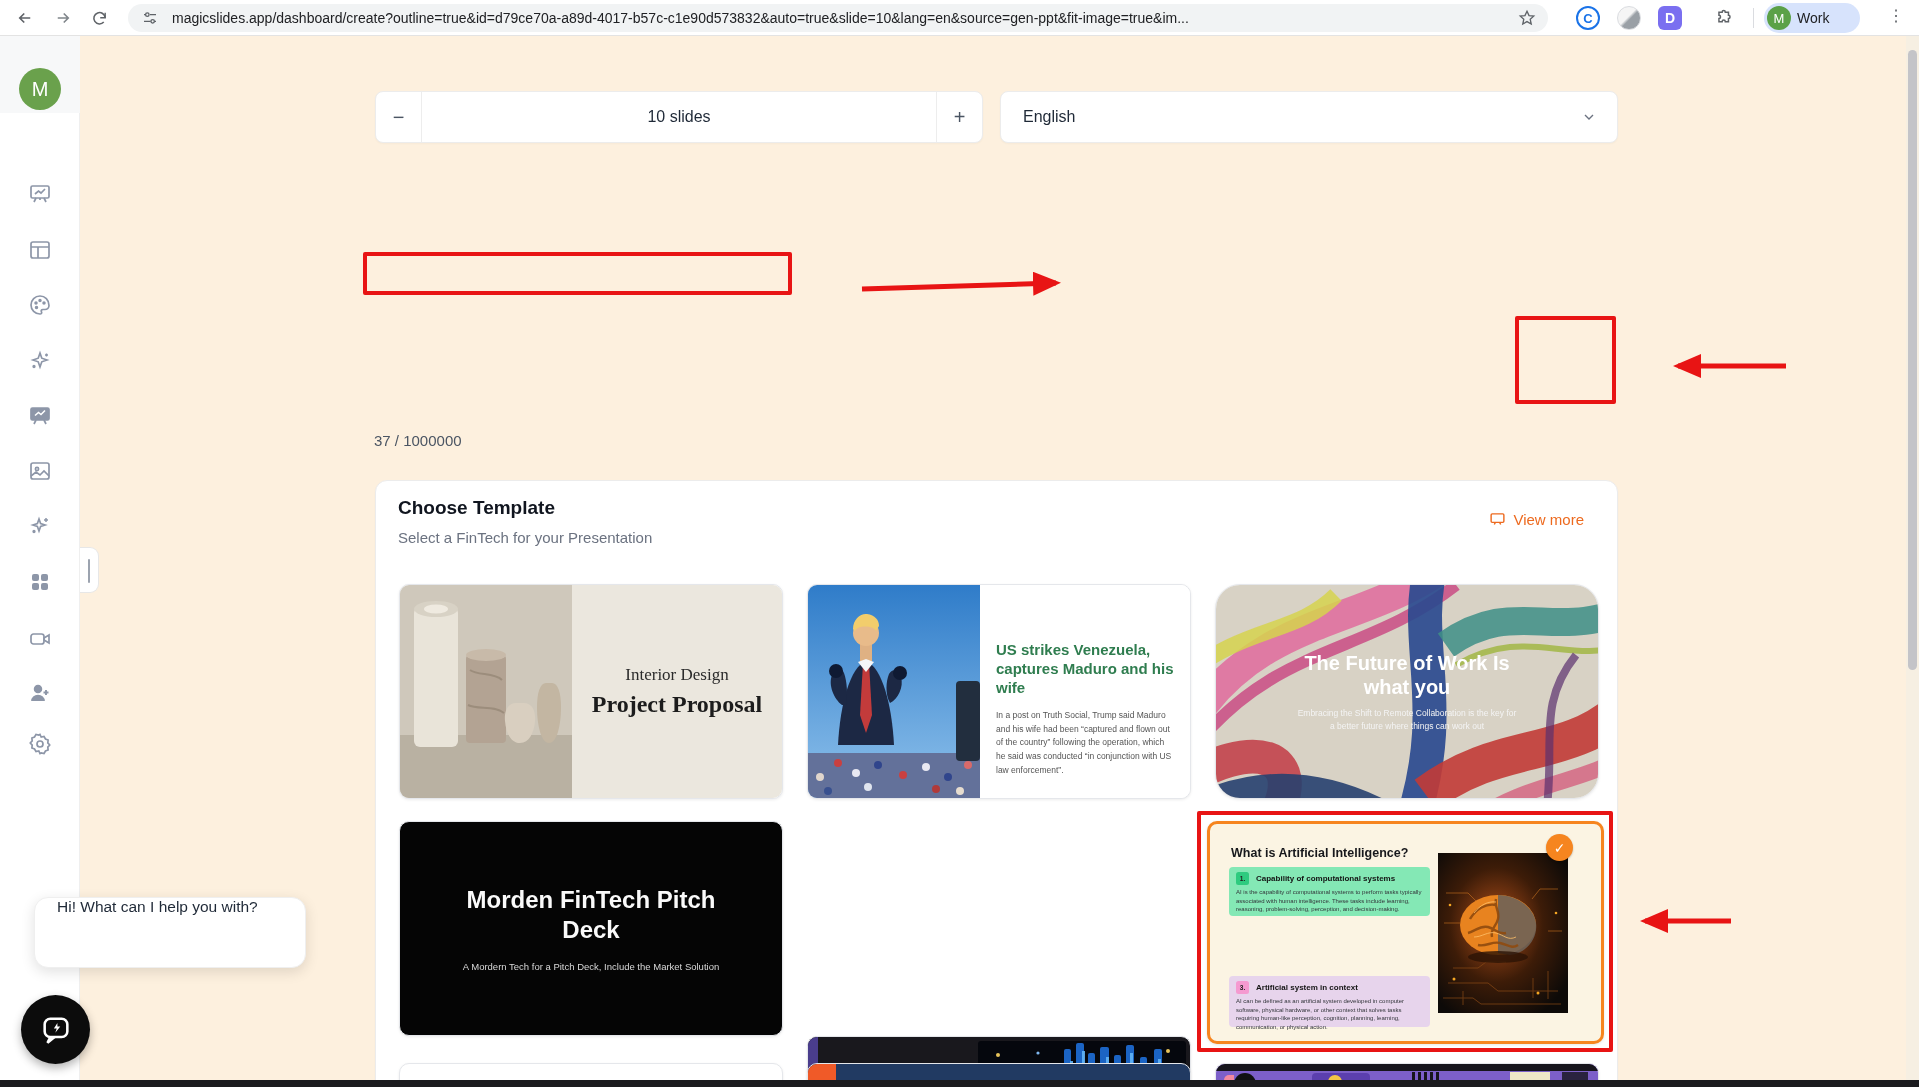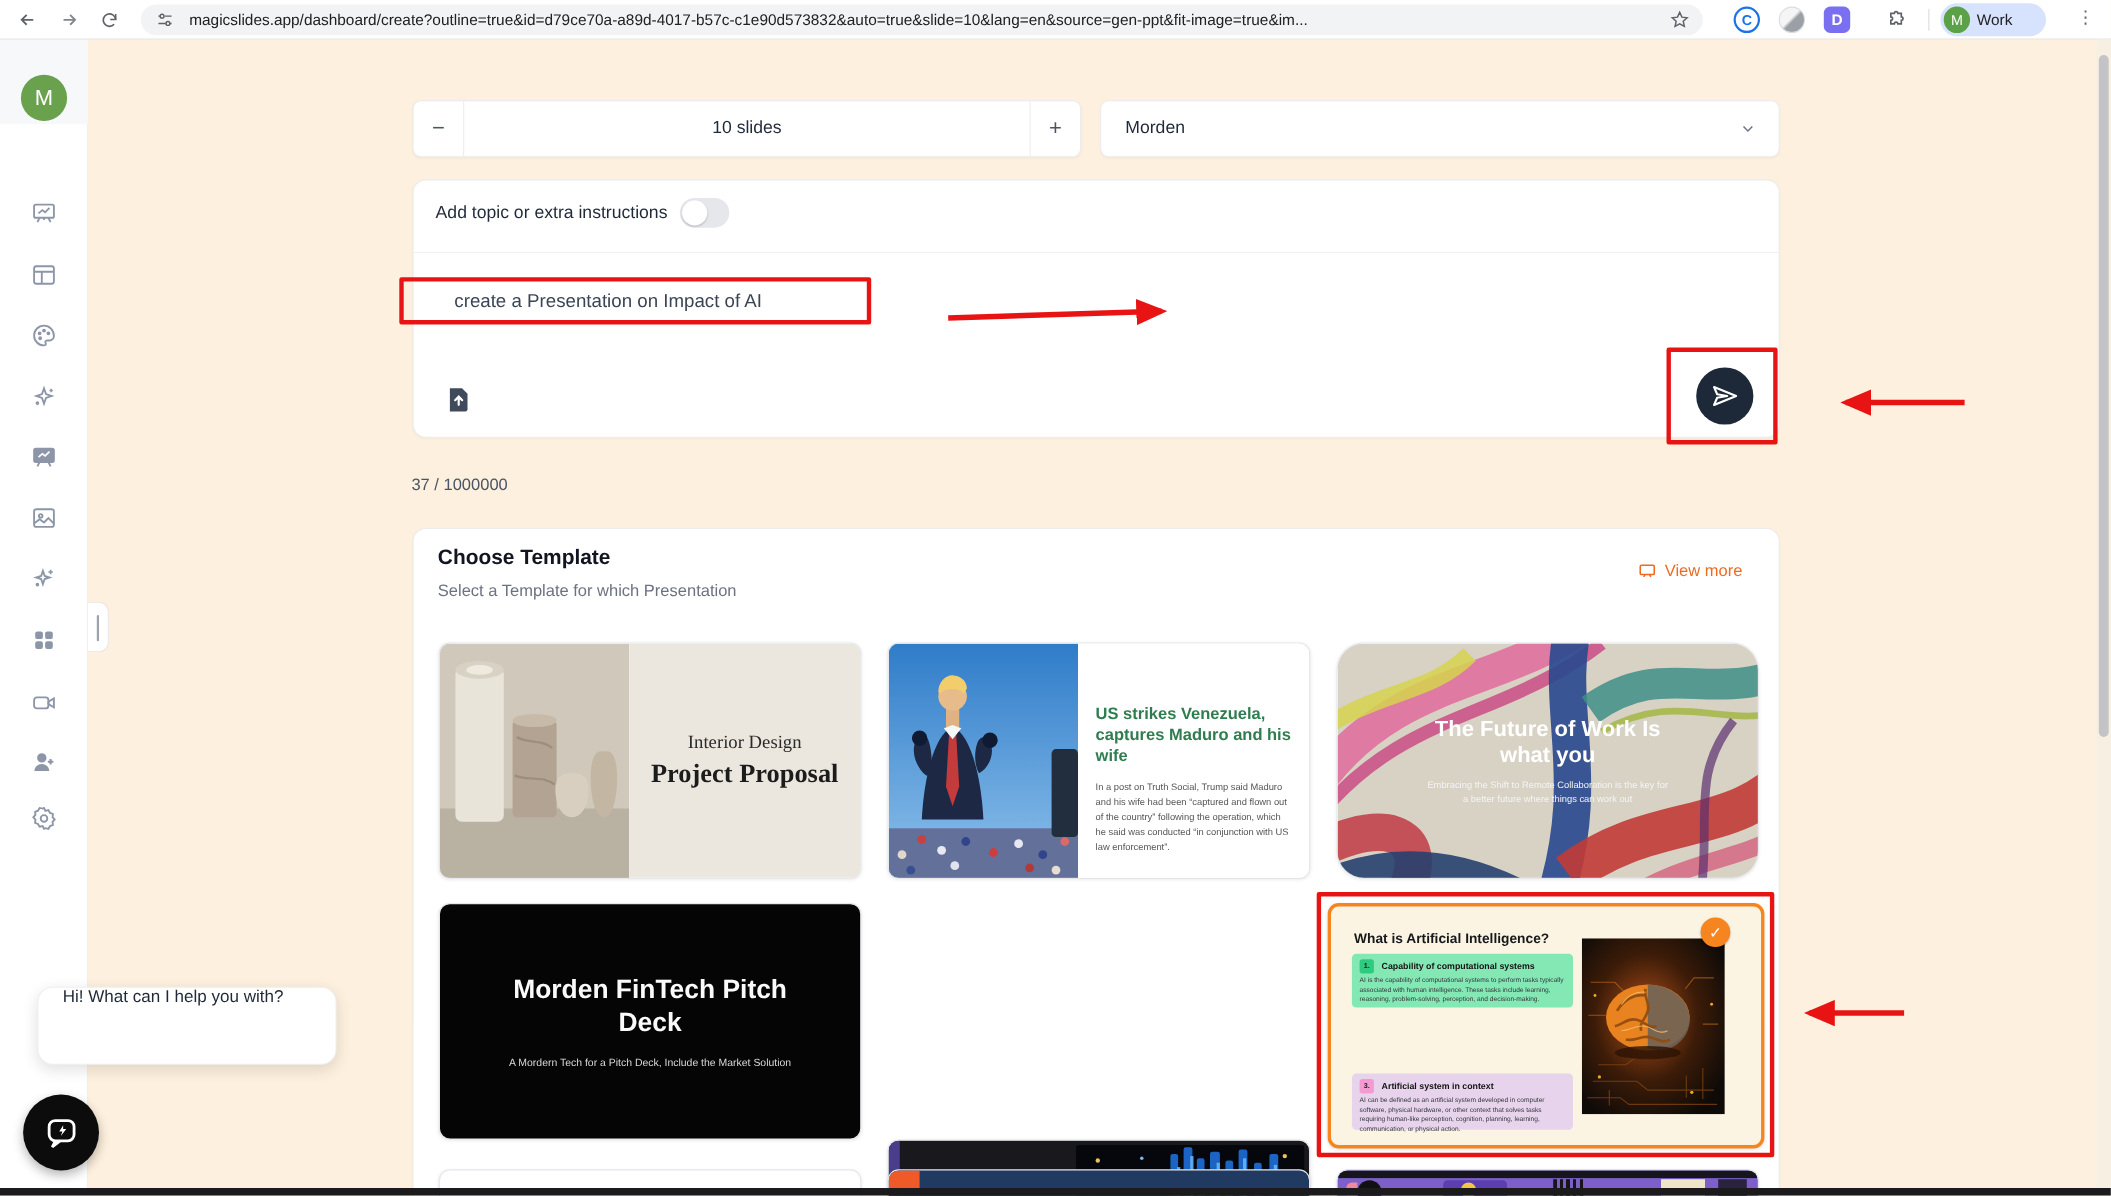--- a/index.html
+++ b/index.html
@@ -276,51 +276,32 @@
       <i></i>
     </div>
 
   <div class="card stepper">
     <div class="btn minus">−</div>
     <div class="disp">10 slides</div>
     <div class="btn plus">+</div>
   </div>
 
   <div class="card lang-select">
-    <span>Morden</span>
+    <span>English</span>
     <svg width="16" height="16" viewBox="0 0 24 24" fill="none" stroke="#6b7280" stroke-width="2">
         <path d="M6 9l6 6 6-6"></path>
       </svg>
   </div>
 
-  <div class="card input-card">
-    <div class="topic-label">Add topic or extra instructions</div>
-    <div class="toggle">
-        <div class="knob"></div>
-      </div>
-    <div class="input-divider"></div>
-    <input class="topic-input" type="text" value="create a Presentation on Impact of AI" style="">
-    <div class="upload-btn">
-      <svg width="24" height="25" viewBox="0 0 24 25" fill="none">
-          <path d="M4 3h11l5 5v14a2 2 0 0 1-2 2H4z" fill="#3f4a5c"></path>
-          <path d="M12 18v-7M8.8 13.8L12 10.6l3.2 3.2" stroke="#fff" stroke-width="2" stroke-linecap="round"></path>
-        </svg>
-    </div>
-    <div class="send-btn">
-      <svg width="26" height="26" viewBox="0 0 24 24" fill="none" stroke="#ffffff" stroke-width="1.8" stroke-linejoin="round">
-          <path d="M3 19.5L21.5 12 3 4.5l2.6 6L14 12l-8.4 1.5z"></path>
-        </svg>
-    </div>
-  </div>
 
   <div class="char-counter">37 / 1000000</div>
 
   <div class="card tpl-card">
     <div class="tpl-title">Choose Template</div>
-    <div class="tpl-sub">Select a Template for which Presentation</div>
+    <div class="tpl-sub">Select a FinTech for your Presentation</div>
     <div class="view-more">
       <svg width="17" height="17" viewBox="0 0 24 24" fill="none" stroke="#ed6a1f" stroke-width="2">
           <rect x="3" y="4" width="18" height="12" rx="1.5"></rect>
           <path d="M9 16l-1.5 3M15 16l1.5 3"></path>
         </svg>
       <span>View more</span>
     </div>
 
     <div class="tile r1 c1 t-interior">
       <div class="img">

